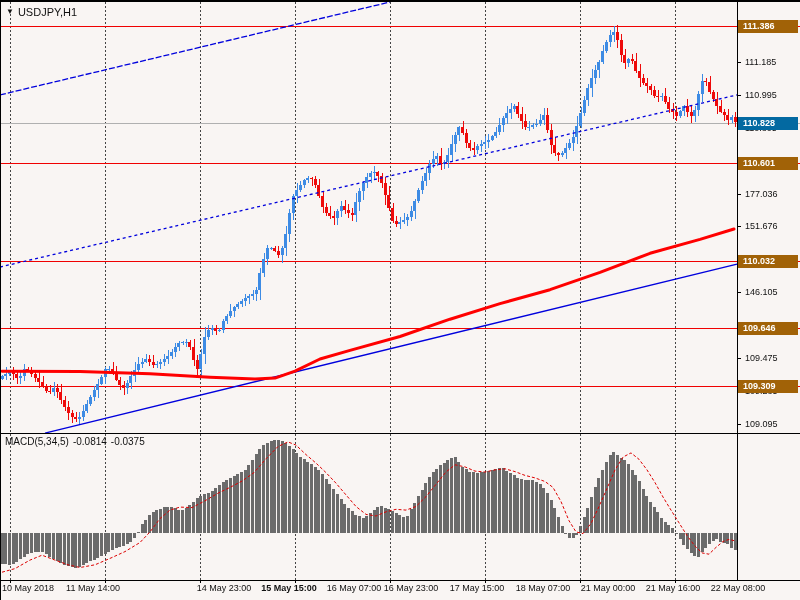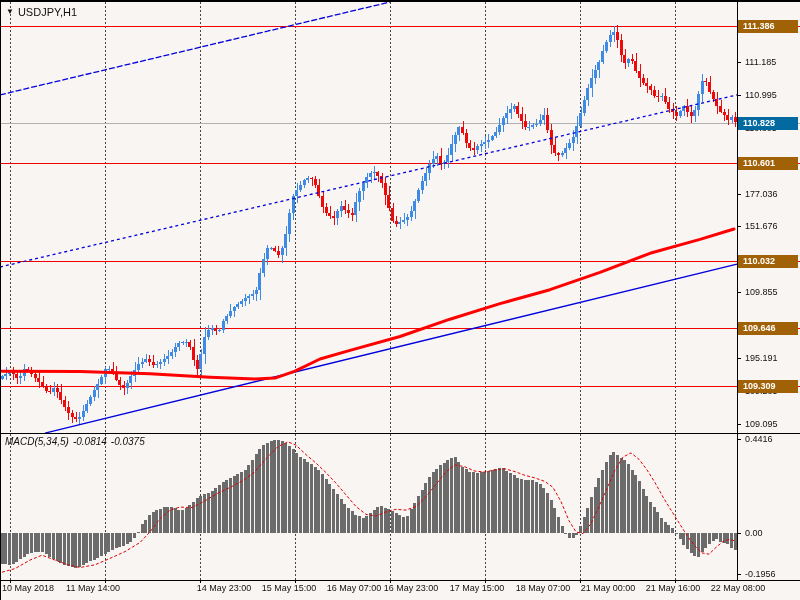--- a/index.html
+++ b/index.html
@@ -10,21 +10,21 @@
     border-top:2px solid #000;box-sizing:border-box;
     outline:1px solid #000;
   }
   #chart-svg{position:absolute;left:0;top:0;}
   .symbol-label{
     position:absolute;left:6px;top:4px;font-size:11px;color:#111;
     display:flex;align-items:center;gap:4px;z-index:30;
   }
   .dd-icon{font-size:8px;line-height:1;color:#111;}
   .macd-label{
-    position:absolute;left:5px;top:434px;font-size:10px;color:#111;z-index:30;white-space:nowrap;font-style:italic;
+    position:absolute;left:5px;top:434px;font-size:10px;color:#111;z-index:30;white-space:nowrap;
   }
   .macd-label span{margin-right:4px;}
   .price-scale{position:absolute;left:737px;top:0;width:63px;height:431px;z-index:20;}
   .macd-scale{position:absolute;left:737px;top:433px;width:63px;height:145px;z-index:20;}
   .tickmark{position:absolute;left:0;width:4px;height:1px;background:#000;}
   .tick-label{position:absolute;left:8px;font-size:9px;color:#111;line-height:12px;}
   .badge{
     position:absolute;left:1px;width:60px;height:13px;line-height:13px;
     font-size:9px;font-weight:bold;color:#fff;text-align:left;padding-left:5px;
     box-sizing:border-box;z-index:25;
@@ -695,50 +695,42 @@
       <div class="tick-label" style="top: 120px;">110.805</div>
       <div class="tickmark" style="top: 159px;"></div>
       <div class="tick-label" style="top: 153px;">110.615</div>
       <div class="tickmark" style="top: 192px;"></div>
       <div class="tick-label" style="top: 186px;">177.036</div>
       <div class="tickmark" style="top: 224px;"></div>
       <div class="tick-label" style="top: 218px;">151.676</div>
       <div class="tickmark" style="top: 257px;"></div>
       <div class="tick-label" style="top: 251px;">110.045</div>
       <div class="tickmark" style="top: 290px;"></div>
-      <div class="tick-label" style="top: 284px;">109.855</div>
+      <div class="tick-label" style="top: 284px;">146.105</div>
       <div class="tickmark" style="top: 323px;"></div>
       <div class="tick-label" style="top: 317px;">109.665</div>
       <div class="tickmark" style="top: 356px;"></div>
-      <div class="tick-label" style="top: 350px;">195.191</div>
+      <div class="tick-label" style="top: 350px;">109.475</div>
       <div class="tickmark" style="top: 389px;"></div>
       <div class="tick-label" style="top: 383px;">109.285</div>
       <div class="tickmark" style="top: 422px;"></div>
       <div class="tick-label" style="top: 416px;">109.095</div>
       <div class="badge red" style="top: 18px;">111.386</div>
       <div class="badge black" style="top: 115px;">110.828</div>
       <div class="badge red" style="top: 155px;">110.601</div>
       <div class="badge red" style="top: 253px;">110.032</div>
       <div class="badge red" style="top: 320px;">109.646</div>
       <div class="badge red" style="top: 378px;">109.309</div>
     </div>
-  <div class="macd-scale" id="macd-scale">
-      <div class="tickmark" style="top: 4px;"></div>
-      <div class="tick-label" style="top: -2px;">0.4416</div>
-      <div class="tickmark" style="top: 98px;"></div>
-      <div class="tick-label" style="top: 92px;">0.00</div>
-      <div class="tickmark" style="top: 139px;"></div>
-      <div class="tick-label" style="top: 133px;">-0.1956</div>
-    </div>
   <div class="time-axis" id="time-axis">
       <div class="time-label" style="left: 28px;">10 May 2018</div>
       <div class="time-label" style="left: 93px;">11 May 14:00</div>
       <div class="time-label" style="left: 158px; margin-top: 44px;">14 May 07:00</div>
       <div class="time-label" style="left: 224px;">14 May 23:00</div>
-      <div class="time-label" style="left: 289px;">15 May 15:00</div>
+      <div class="time-label" style="left: 289px; font-weight: bold;">15 May 15:00</div>
       <div class="time-label" style="left: 354px;">16 May 07:00</div>
       <div class="time-label" style="left: 411px;">16 May 23:00</div>
       <div class="time-label" style="left: 477px;">17 May 15:00</div>
       <div class="time-label" style="left: 543px;">18 May 07:00</div>
       <div class="time-label" style="left: 608px;">21 May 00:00</div>
       <div class="time-label" style="left: 673px;">21 May 16:00</div>
       <div class="time-label" style="left: 738px;">22 May 08:00</div>
       <div class="axis-tick-v" style="left: 10px;"></div>
       <div class="axis-tick-v" style="left: 105px;"></div>
       <div class="axis-tick-v" style="left: 200px;"></div>

